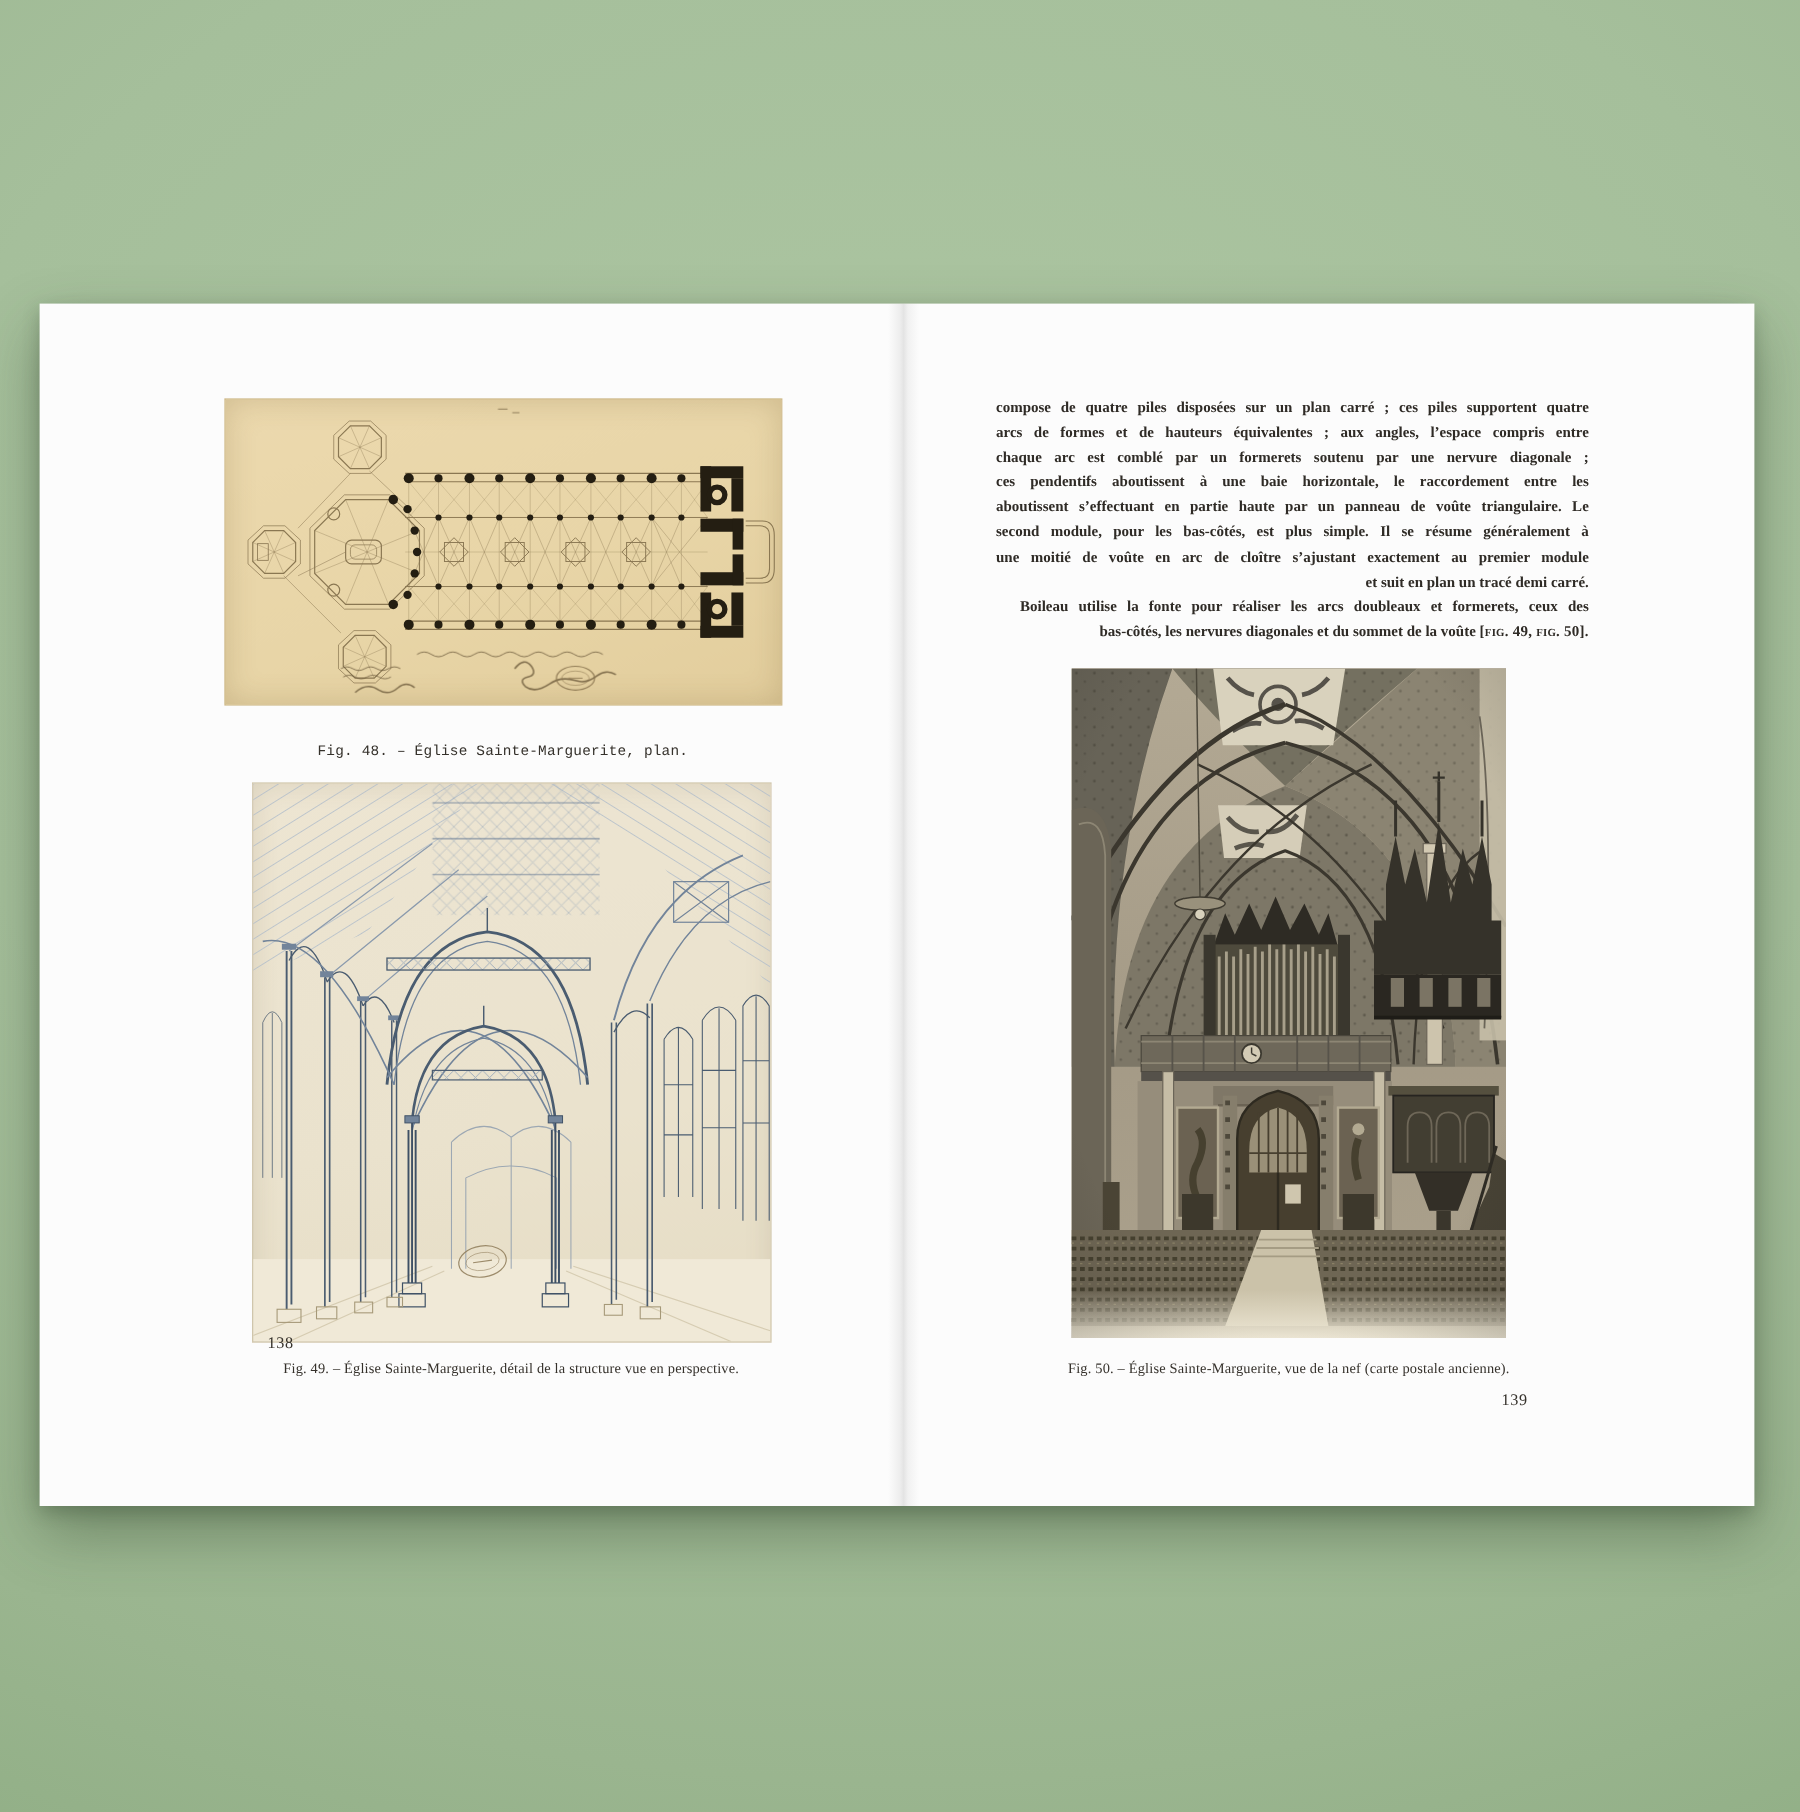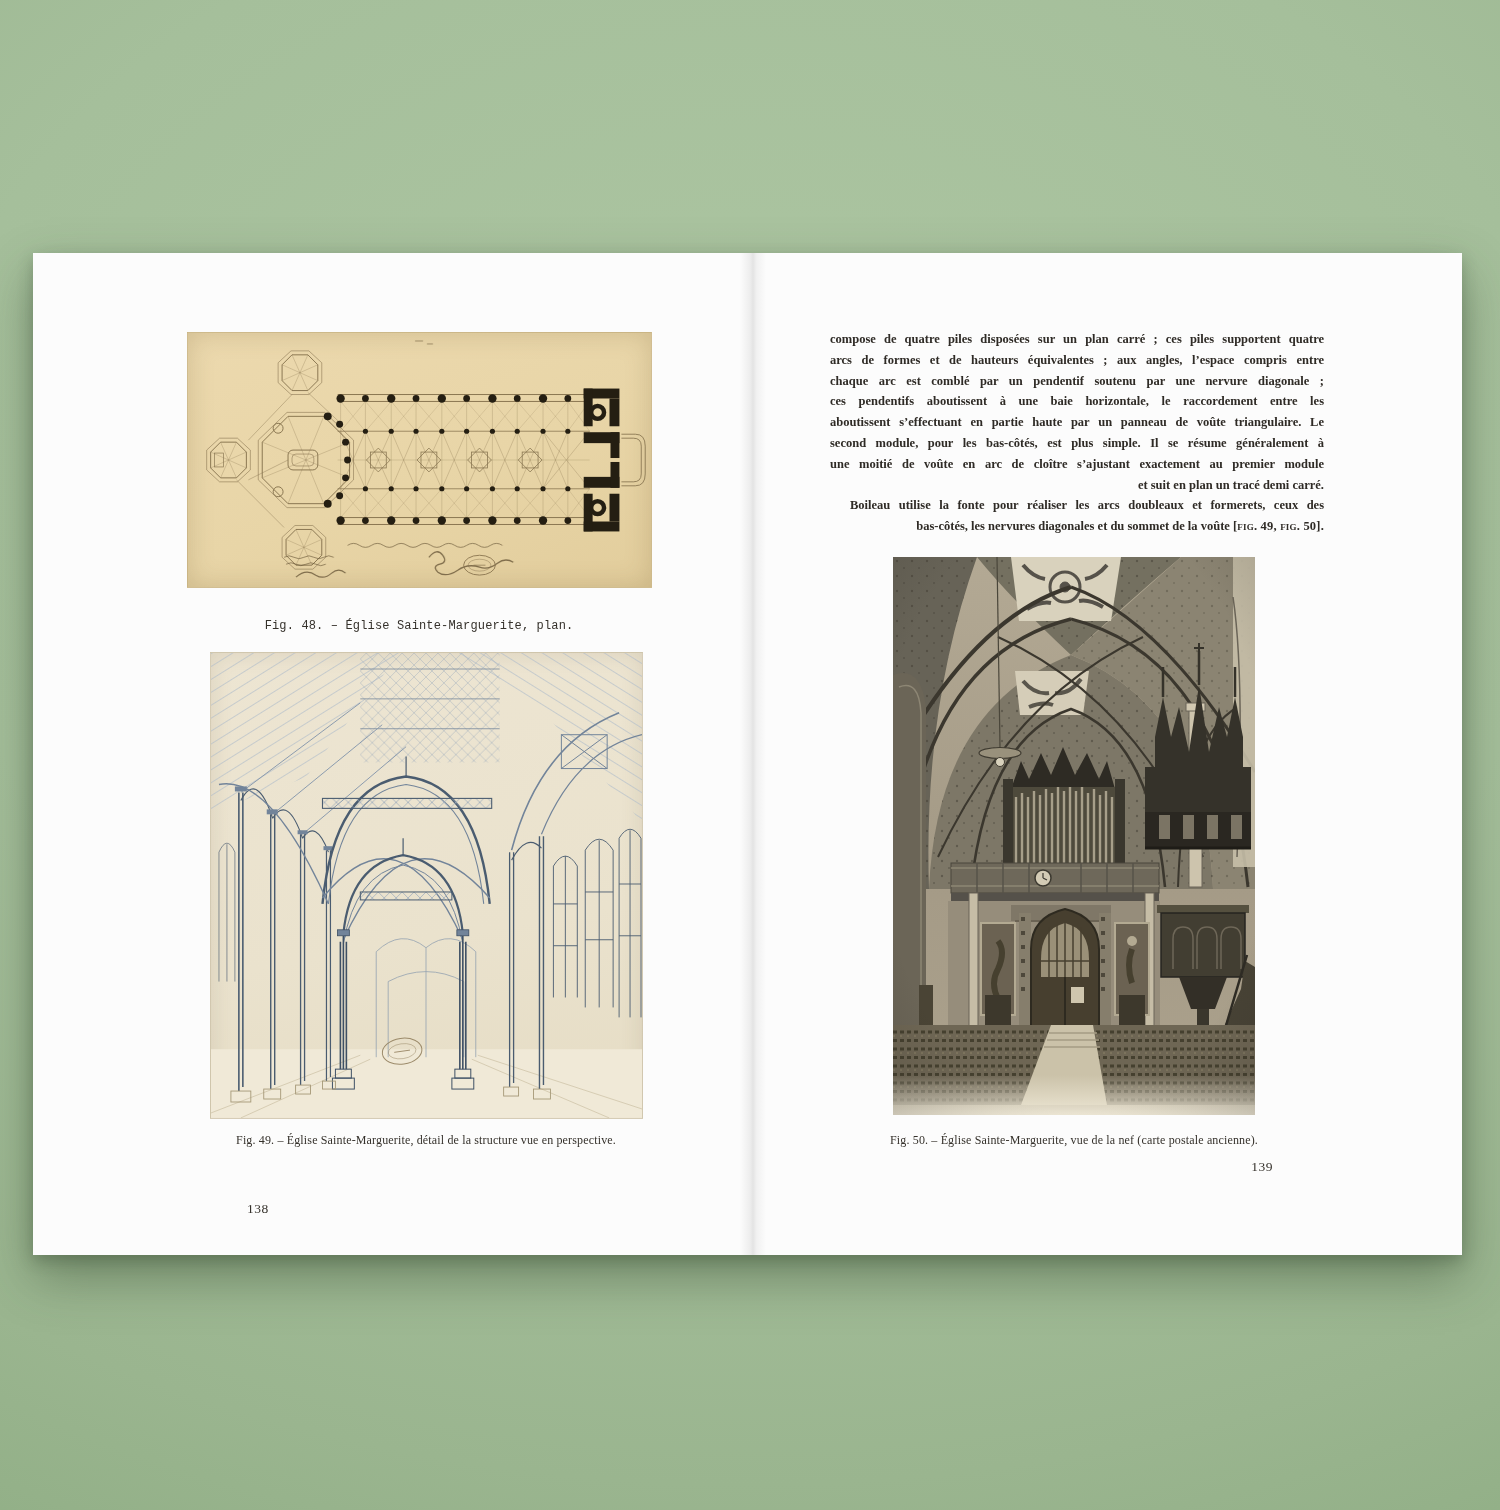--- a/index.html
+++ b/index.html
@@ -286,29 +286,29 @@
           <g stroke="#93815f" fill="none" opacity=".9" transform="rotate(-8 192 400)">
             <ellipse cx="192" cy="400" rx="20" ry="13"></ellipse>
             <ellipse cx="192" cy="400" rx="14" ry="7.5" stroke-width=".5"></ellipse>
             <path d="M184,400h16" stroke-width=".9"></path>
           </g>
         </svg>
       </figure>
 
       <figcaption class="caption" style="left:93px;width:600px;top:880px;">Fig. 49. – Église Sainte-Marguerite, détail de la structure vue en perspective.</figcaption>
 
-      <div class="pagenum" style="left:190px;top:948px;margin-left:24px;">138</div>
+      <div class="pagenum" style="left:190px;top:858px;">138</div>
     </section>
 
     <section class="page">
 
       <div class="textblock">
         <div class="tl jl">compose de quatre piles disposées sur un plan carré ; ces piles supportent quatre</div>
         <div class="tl jl">arcs de formes et de hauteurs équivalentes ; aux angles, l’espace compris entre</div>
-        <div class="tl jl">chaque arc est comblé par un pendentif soutenu par une nervure diagonale ;</div>
+        <div class="tl jl">chaque arc est comblé par un formerets soutenu par une nervure diagonale ;</div>
         <div class="tl jl">ces pendentifs aboutissent à une baie horizontale, le raccordement entre les</div>
         <div class="tl jl">aboutissent s’effectuant en partie haute par un panneau de voûte triangulaire. Le</div>
         <div class="tl jl">second module, pour les bas-côtés, est plus simple. Il se résume généralement à</div>
         <div class="tl jl">une moitié de voûte en arc de cloître s’ajustant exactement au premier module</div>
         <div class="tl nl">et suit en plan un tracé demi carré.</div>
         <div class="tl jl ind">Boileau utilise la fonte pour réaliser les arcs doubleaux et formerets, ceux des</div>
         <div class="tl nl"><span>bas-côtés, les nervures diagonales et du sommet de la voûte </span><span class="sc">[fig. 49, fig. 50].</span></div>
       </div>
 
       <figure class="fig photo50" style="left:860px;top:304px;margin:0;">

